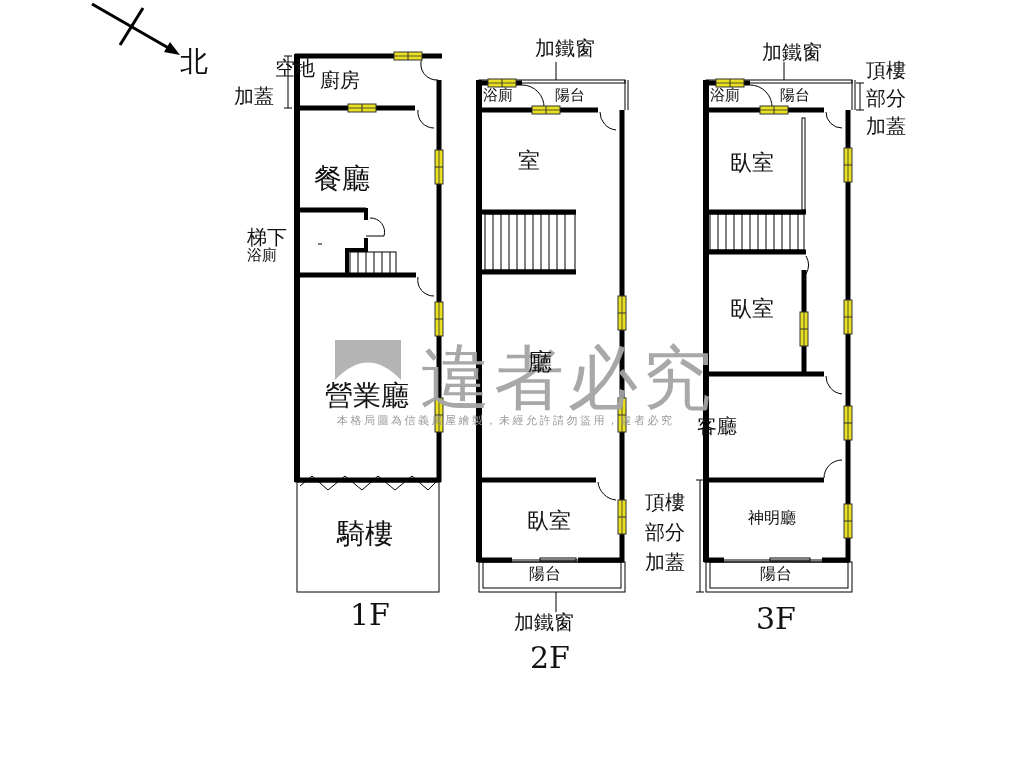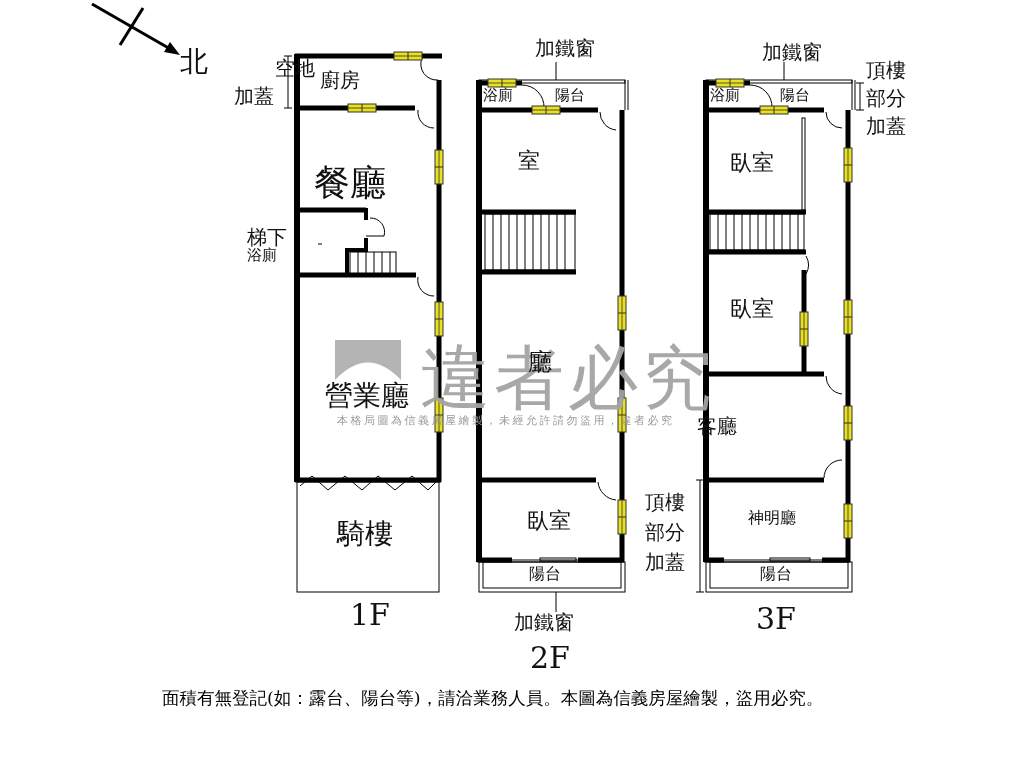--- a/index.html
+++ b/index.html
@@ -176,21 +176,21 @@
 </svg>
 
 <div class="wm-big">違者必究</div>
 <div class="wm-small">本格局圖為信義房屋繪製，未經允許請勿盜用，違者必究</div>
 
 <div class="lbl" style="left:180px;top:48px;font-size:28px;">北</div>
 
 <div class="lbl" style="left:234px;top:58px;font-size:20px;margin-left:41px;">空地</div>
 <div class="lbl" style="left:234px;top:86px;font-size:20px;">加蓋</div>
 <div class="lbl" style="left:320px;top:70px;font-size:20px;">廚房</div>
-<div class="lbl" style="left:314px;top:165px;font-size:36px;">餐廳</div>
+<div class="lbl" style="left:314px;top:165px;font-size:28px;">餐廳</div>
 <div class="lbl" style="left:247px;top:227px;font-size:20px;">梯下</div>
 <div class="lbl" style="left:247px;top:248px;font-size:15px;">浴廁</div>
 <div class="lbl" style="left:325px;top:382px;font-size:28px;">營業廳</div>
 <div class="lbl" style="left:337px;top:520px;font-size:28px;">騎樓</div>
 <div class="lbl" style="left:350px;top:600px;font-size:30px;">1F</div>
 
 <div class="lbl" style="left:535px;top:38px;font-size:20px;">加鐵窗</div>
 <div class="lbl" style="left:483px;top:88px;font-size:15px;">浴廁</div>
 <div class="lbl" style="left:555px;top:88px;font-size:15px;">陽台</div>
 <div class="lbl" style="left:518px;top:150px;font-size:22px;">室</div>
@@ -210,14 +210,13 @@
 <div class="lbl" style="left:730px;top:298px;font-size:22px;">臥室</div>
 <div class="lbl" style="left:697px;top:416px;font-size:20px;">客廳</div>
 <div class="lbl" style="left:748px;top:510px;font-size:16px;">神明廳</div>
 <div class="lbl" style="left:760px;top:566px;font-size:16px;">陽台</div>
 <div class="lbl" style="left:645px;top:492px;font-size:20px;">頂樓</div>
 <div class="lbl" style="left:645px;top:522px;font-size:20px;">部分</div>
 <div class="lbl" style="left:645px;top:552px;font-size:20px;">加蓋</div>
 <div class="lbl" style="left:756px;top:604px;font-size:30px;">3F</div>
 
 <div class="disclaimer">
-  <div>面積有無登記(如：露台、陽台等)，請洽業務人員。本圖為信義房屋繪製，盜用必究。</div>
 </div>
 
 </body></html>

